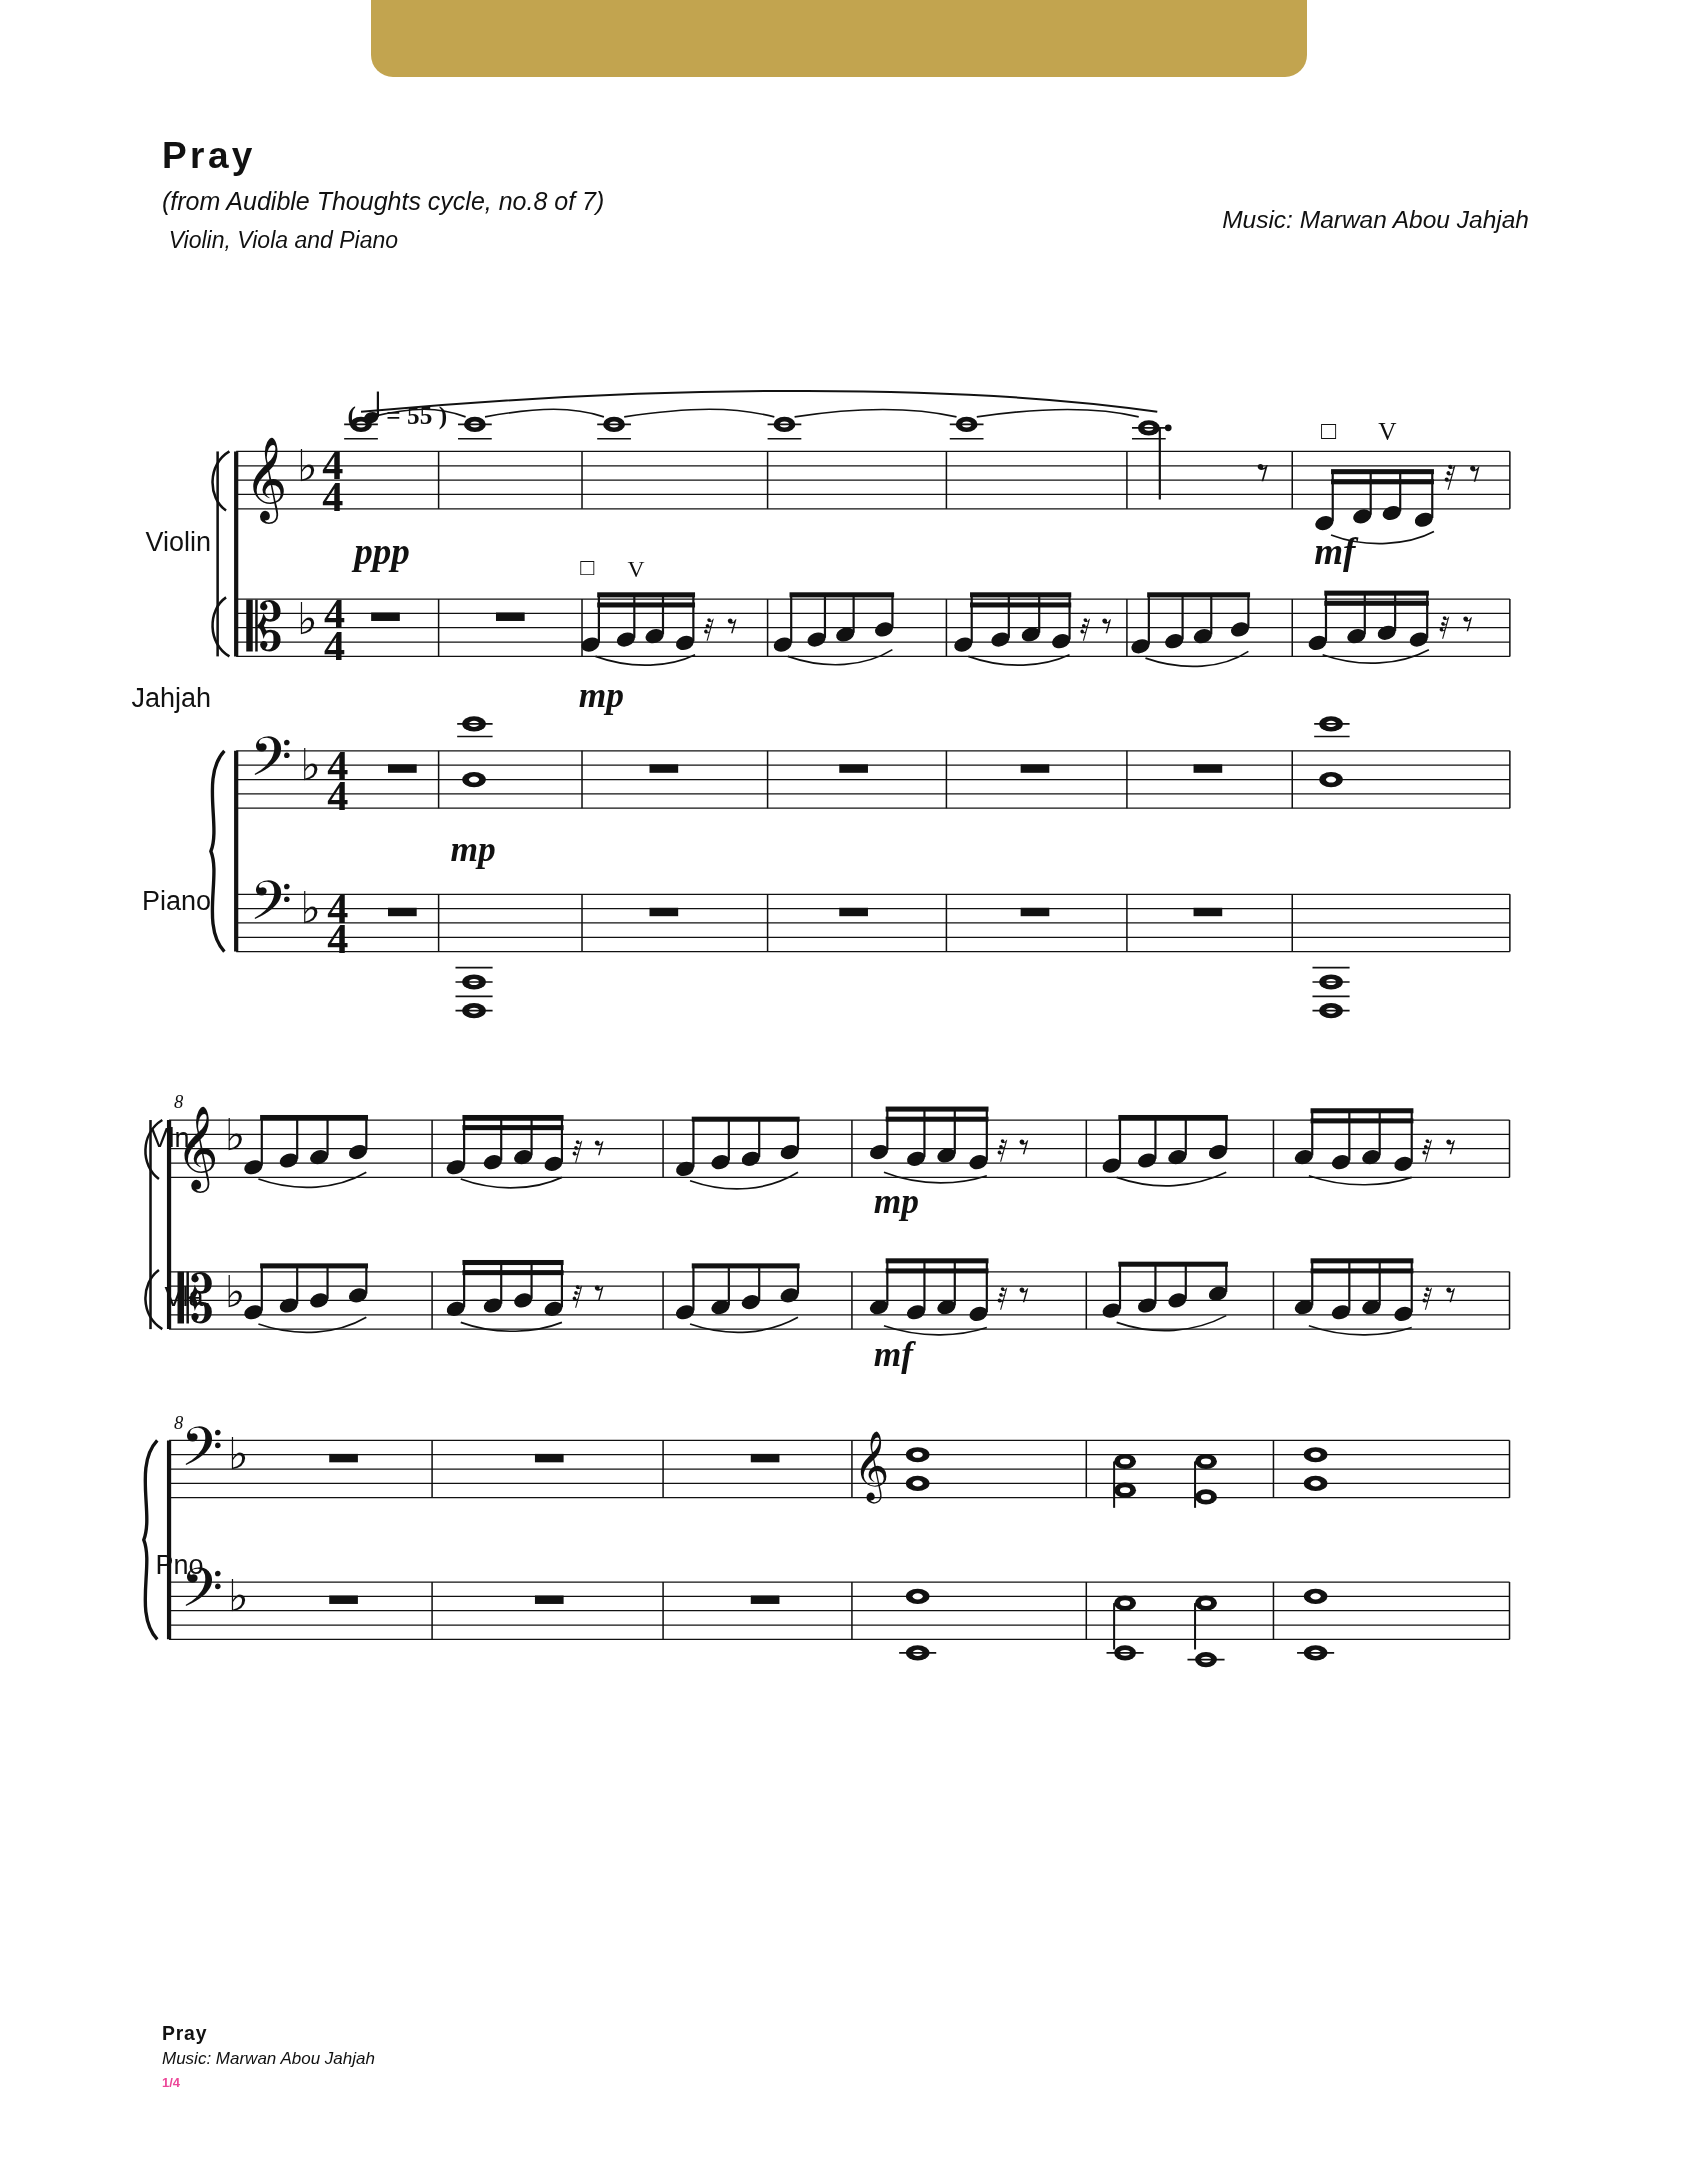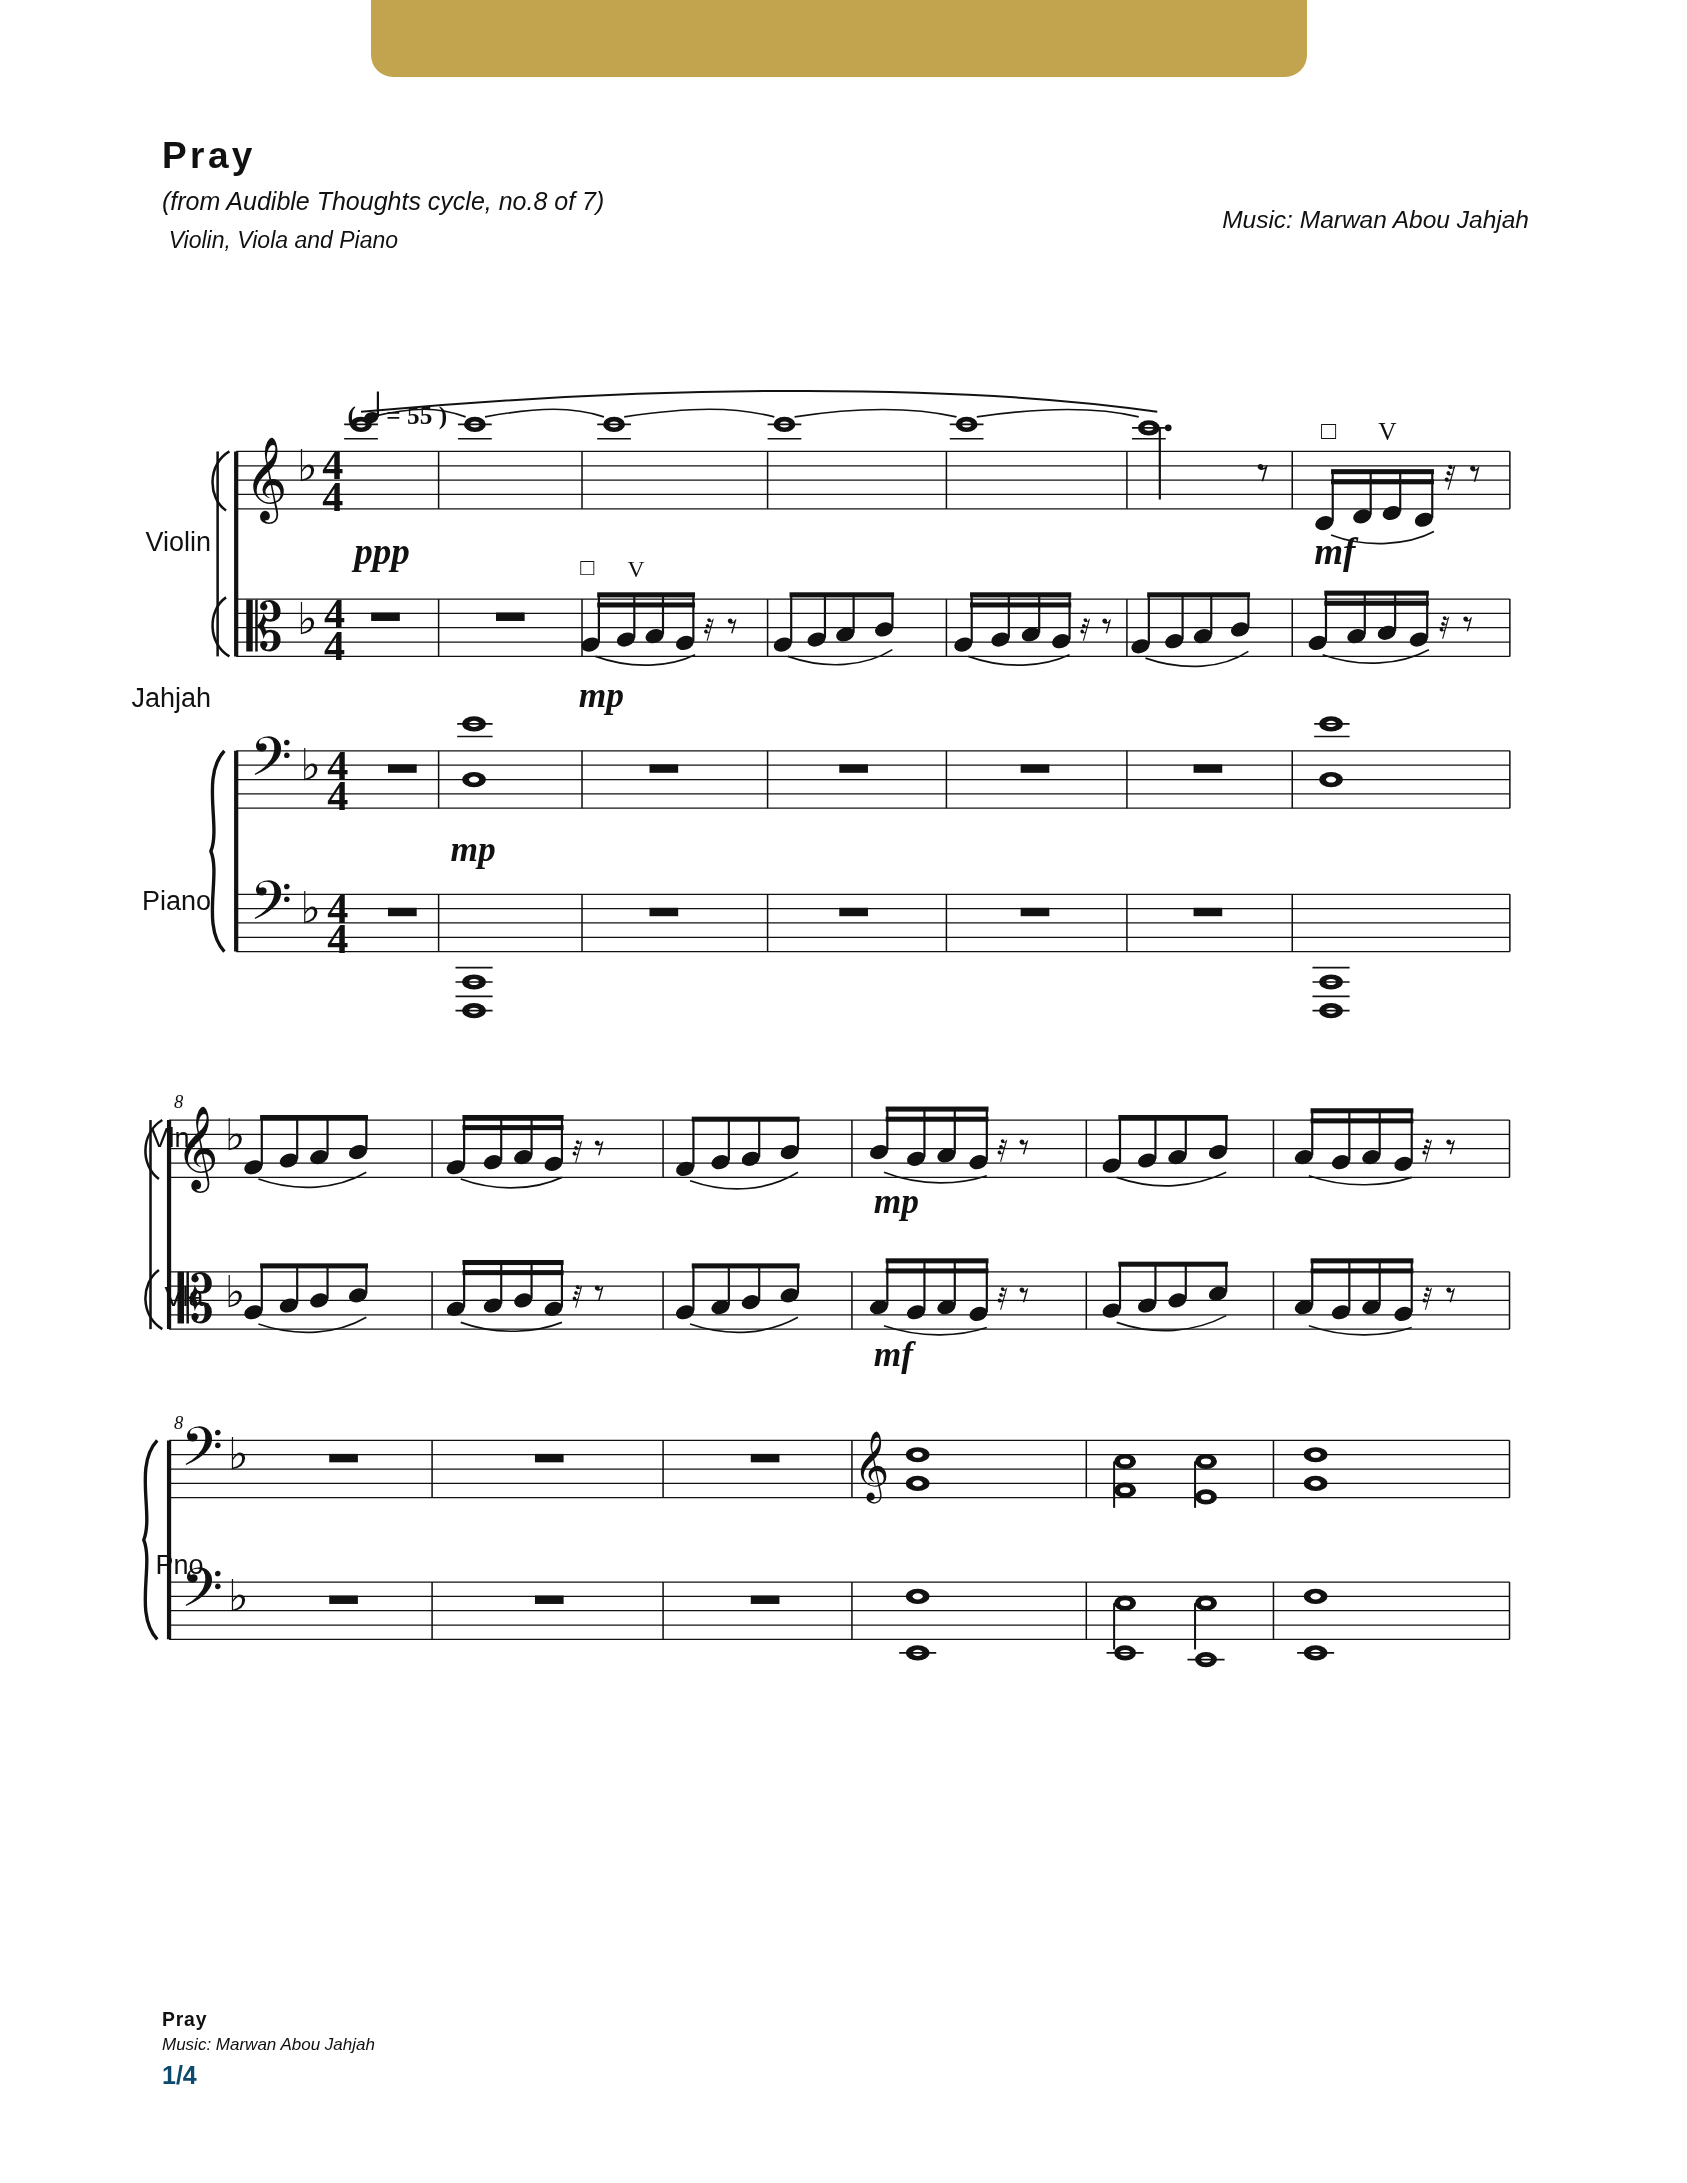--- a/index.html
+++ b/index.html
@@ -91,23 +91,23 @@
     letter-spacing: 0.8px;
     color: #111;
   }
   .footer-credit {
     font-size: 17px;
     font-style: italic;
     color: #111;
     margin-top: 4.2px;
   }
   .footer-page {
-    font-size: 25px;
+    font-size: 13px;
     font-weight: bold;
-    color: #0c4a6e;
+    color: #ec4899;
     margin-top: 5.9px;
   }
   
   .system { position: absolute; }
   .staff-label {
     position: absolute;
     font-size: 27px;
     color: #111;
     text-align: right;
     font-family: "Liberation Sans", sans-serif;

